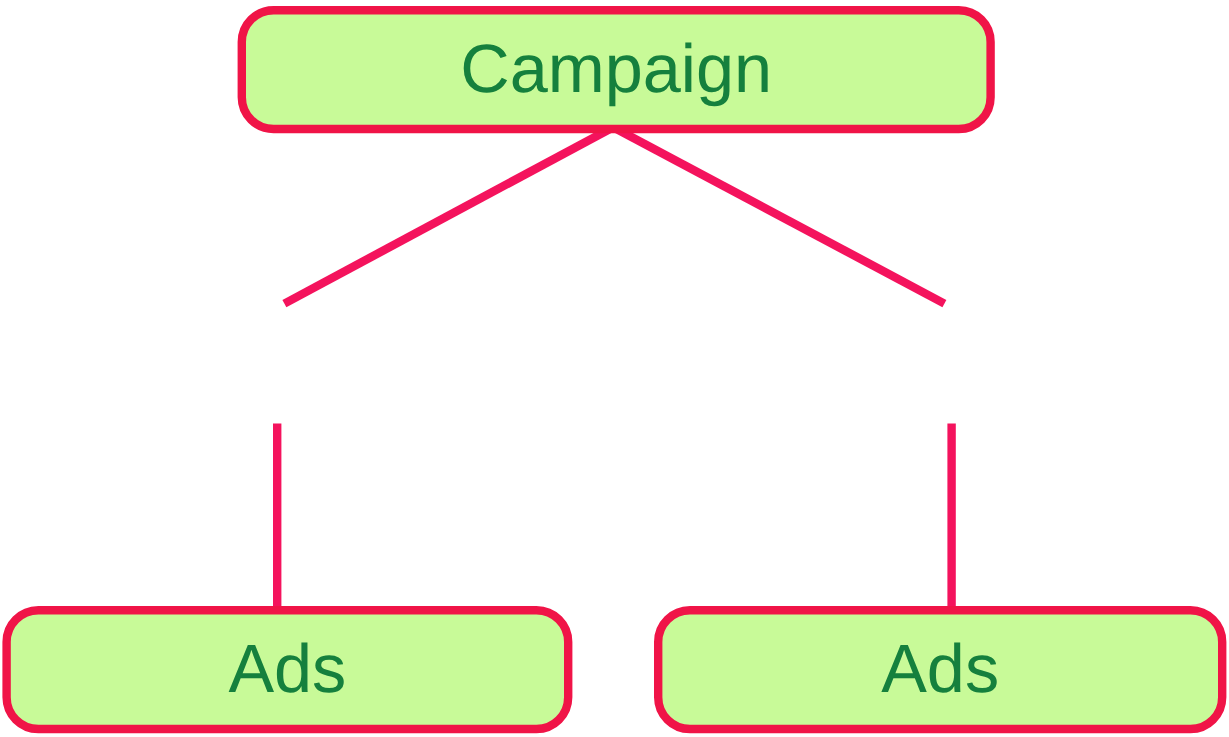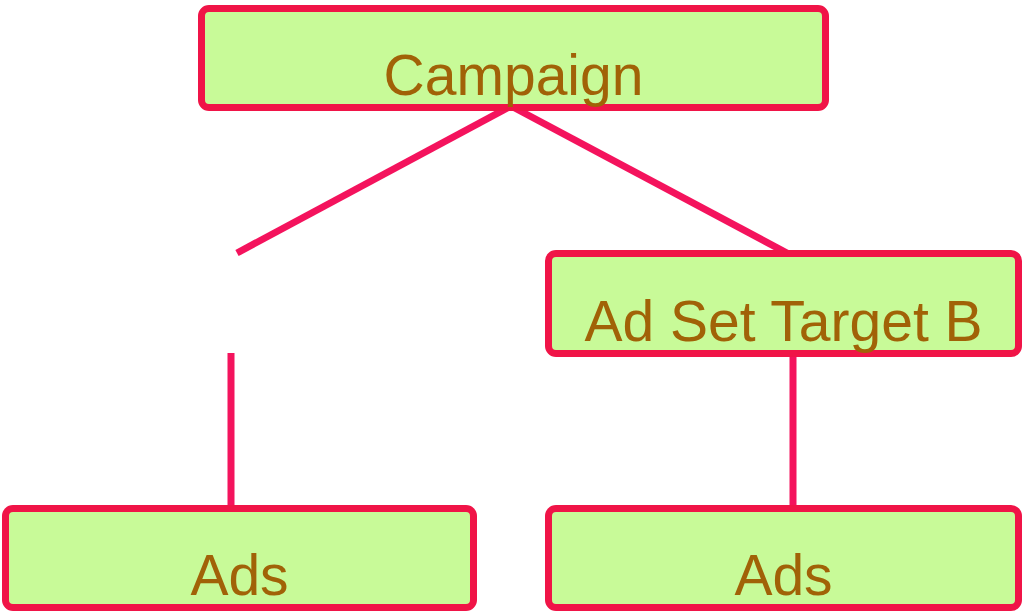--- a/index.html
+++ b/index.html
@@ -20,27 +20,27 @@
     left: 0;
     top: 0;
     z-index: 0;
   }
   .node {
     position: absolute;
     z-index: 1;
     box-sizing: border-box;
     background: #c8fa98;
     border: 7px solid #f01447;
-    border-radius: 11px;
+    border-radius: 30px;
     display: flex;
-    align-items: flex-end;
+    align-items: center;
     justify-content: center;
     font-size: 57px;
     line-height: 1;
-    color: #a16207;
+    color: #15803d;
     letter-spacing: 0px;
     white-space: nowrap;
   }
   .node-campaign { left: 198px; top: 5px;   width: 631px; height: 106px; }
   .node-adset-a  { left: 2px;   top: 250px; width: 475px; height: 107px; }
   .node-adset-b  { left: 545px; top: 250px; width: 477px; height: 107px; }
   .node-ads-a    { left: 2px;   top: 505px; width: 475px; height: 106px; }
   .node-ads-b    { left: 545px; top: 505px; width: 477px; height: 106px; }
 </style>
 </head>
@@ -53,23 +53,20 @@
     <line x1="511" y1="106" x2="787" y2="253" stroke-width="7" stroke="#f4135d"></line>
     <line x1="231" y1="353" x2="231" y2="509" stroke-width="7" stroke="#f4135d"></line>
     <line x1="793" y1="353" x2="793" y2="509" stroke-width="7" stroke="#f4135d"></line>
   </svg>
 
   <div class="node node-campaign">
     <span>Campaign</span>
   </div>
 
 
-  <div class="node node-adset-b">
-    <span>Ad Set Target B</span>
-  </div>
 
   <div class="node node-ads-a">
     <span>Ads</span>
   </div>
 
   <div class="node node-ads-b">
     <span>Ads</span>
   </div>
 
 </div>

